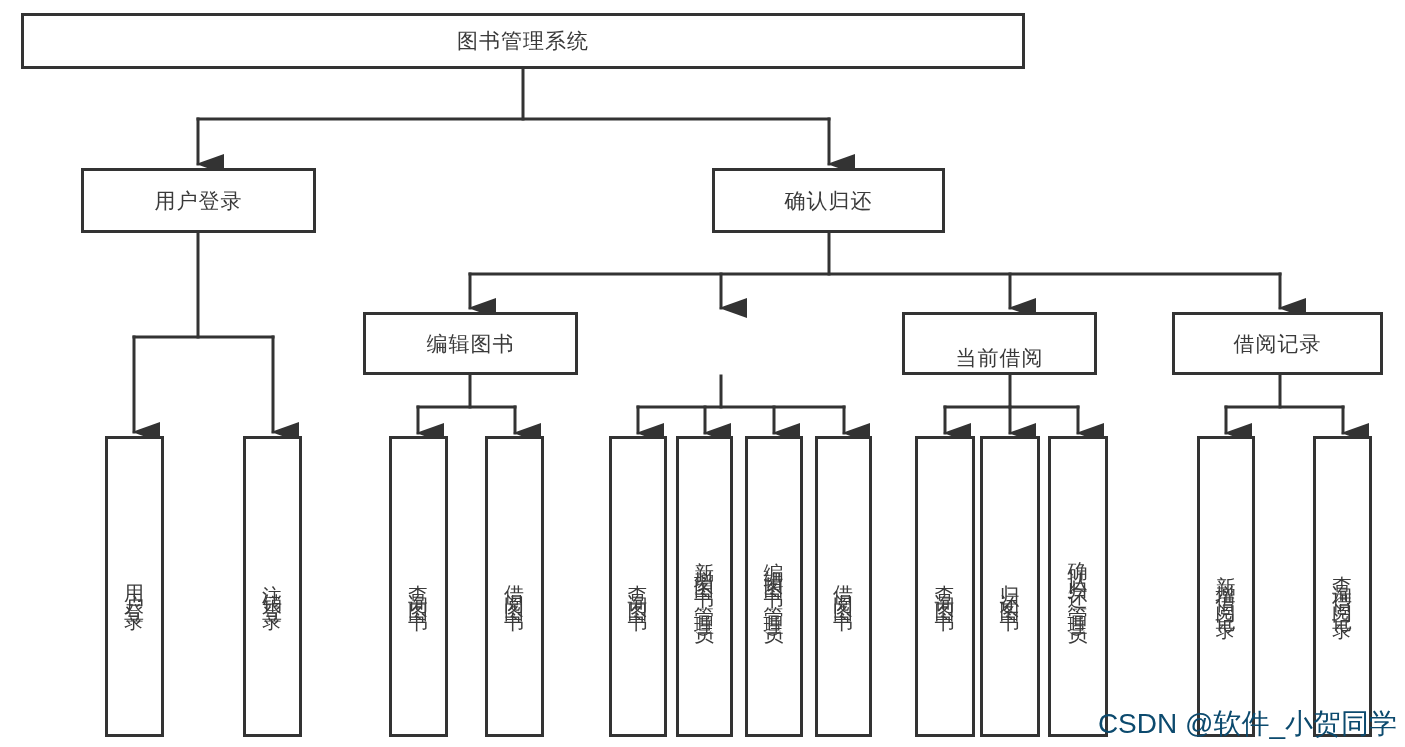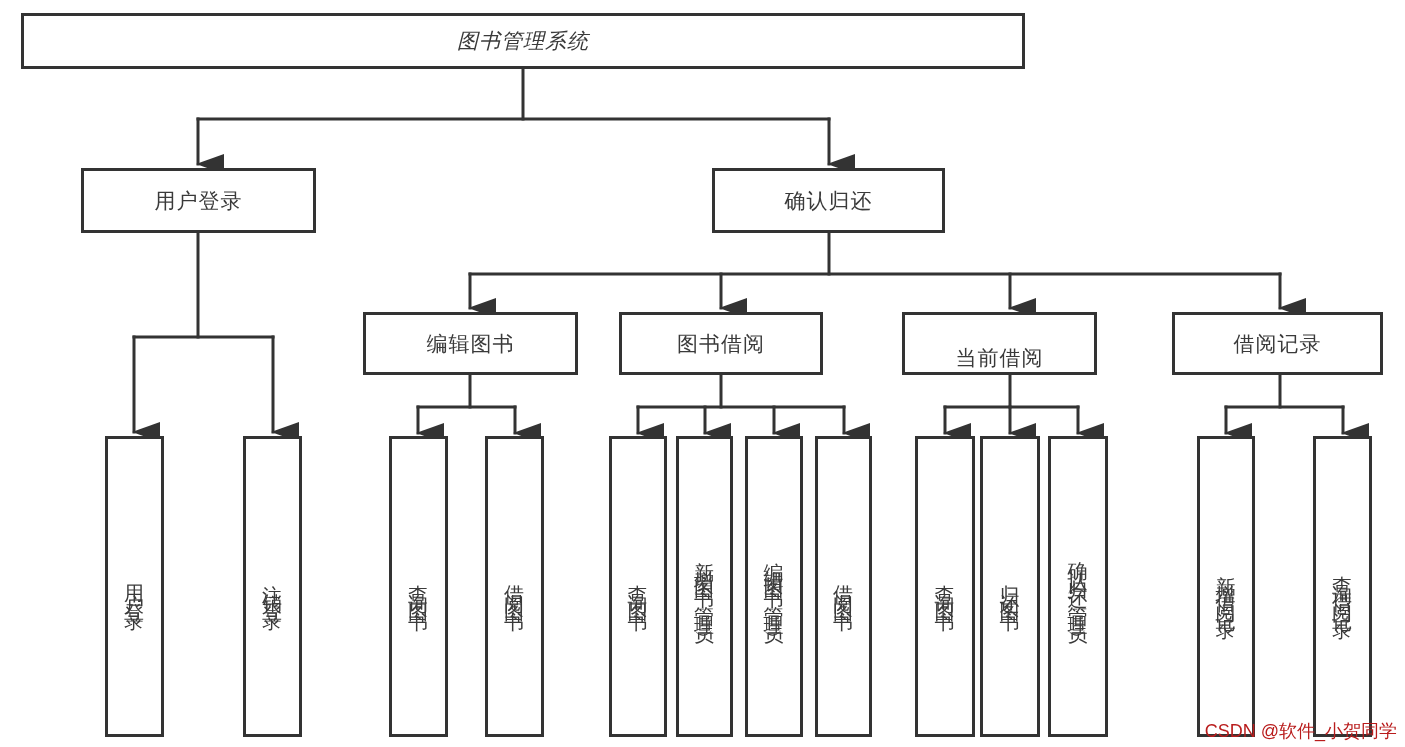--- a/index.html
+++ b/index.html
@@ -36,21 +36,21 @@
     letter-spacing: 1px;
     white-space: nowrap;
   }
   .v-node span {
     writing-mode: vertical-rl;
     text-orientation: mixed;
     font-size: 20px;
     letter-spacing: 9px;
     line-height: 1;
   }
-  .root-node { left: 21px; top: 13px; width: 1004px; height: 56px; font-style: italic; }
+  .root-node { left: 21px; top: 13px; width: 1004px; height: 56px; }
 
   .lvl2 { top: 168px; height: 65px; }
   .n-user-login { left: 81px;  width: 235px; }
   .n-book-mgmt  { left: 712px; width: 233px; }
 
   .lvl3 { top: 312px; height: 63px; }
   .n-new-book  { left: 363px;  width: 215px; }
   .n-borrowing { left: 619px;  width: 204px; }
   .n-current   { left: 902px;  width: 195px; align-items: flex-end; }
   .n-records   { left: 1172px; width: 211px; }
@@ -67,22 +67,22 @@
   .c-cb-query   { left: 915px;  width: 60px; }
   .c-cb-return  { left: 980px;  width: 60px; }
   .c-cb-confirm { left: 1048px; width: 60px; }
   .c-br-add     { left: 1197px; width: 58px; }
   .c-br-query   { left: 1313px; width: 59px; }
 
   .watermark {
     position: absolute;
     right: 8px;
     bottom: 4px;
-    font-size: 18px;
-    color: #b91c1c;
+    font-size: 28px;
+    color: #0c4a6e;
     white-space: nowrap;
   }
 </style>
 </head>
 <body>
 
 <div class="canvas">
 
   <svg class="connectors" viewBox="0 0 1405 747" xmlns="http://www.w3.org/2000/svg">
     <defs>
@@ -141,23 +141,20 @@
   <div class="node h-node lvl2 n-user-login">
     <span>用户登录</span>
   </div>
   <div class="node h-node lvl2 n-book-mgmt">
     <span>确认归还</span>
   </div>
 
   <div class="node h-node lvl3 n-new-book">
     <span>编辑图书</span>
   </div>
-  <div class="node h-node lvl3 n-borrowing">
-    <span>图书借阅</span>
-  </div>
   <div class="node h-node lvl3 n-current">
     <span>当前借阅</span>
   </div>
   <div class="node h-node lvl3 n-records">
     <span>借阅记录</span>
   </div>
 
   <div class="node v-node col c-ul-login">
     <span>用户登录</span>
   </div>

